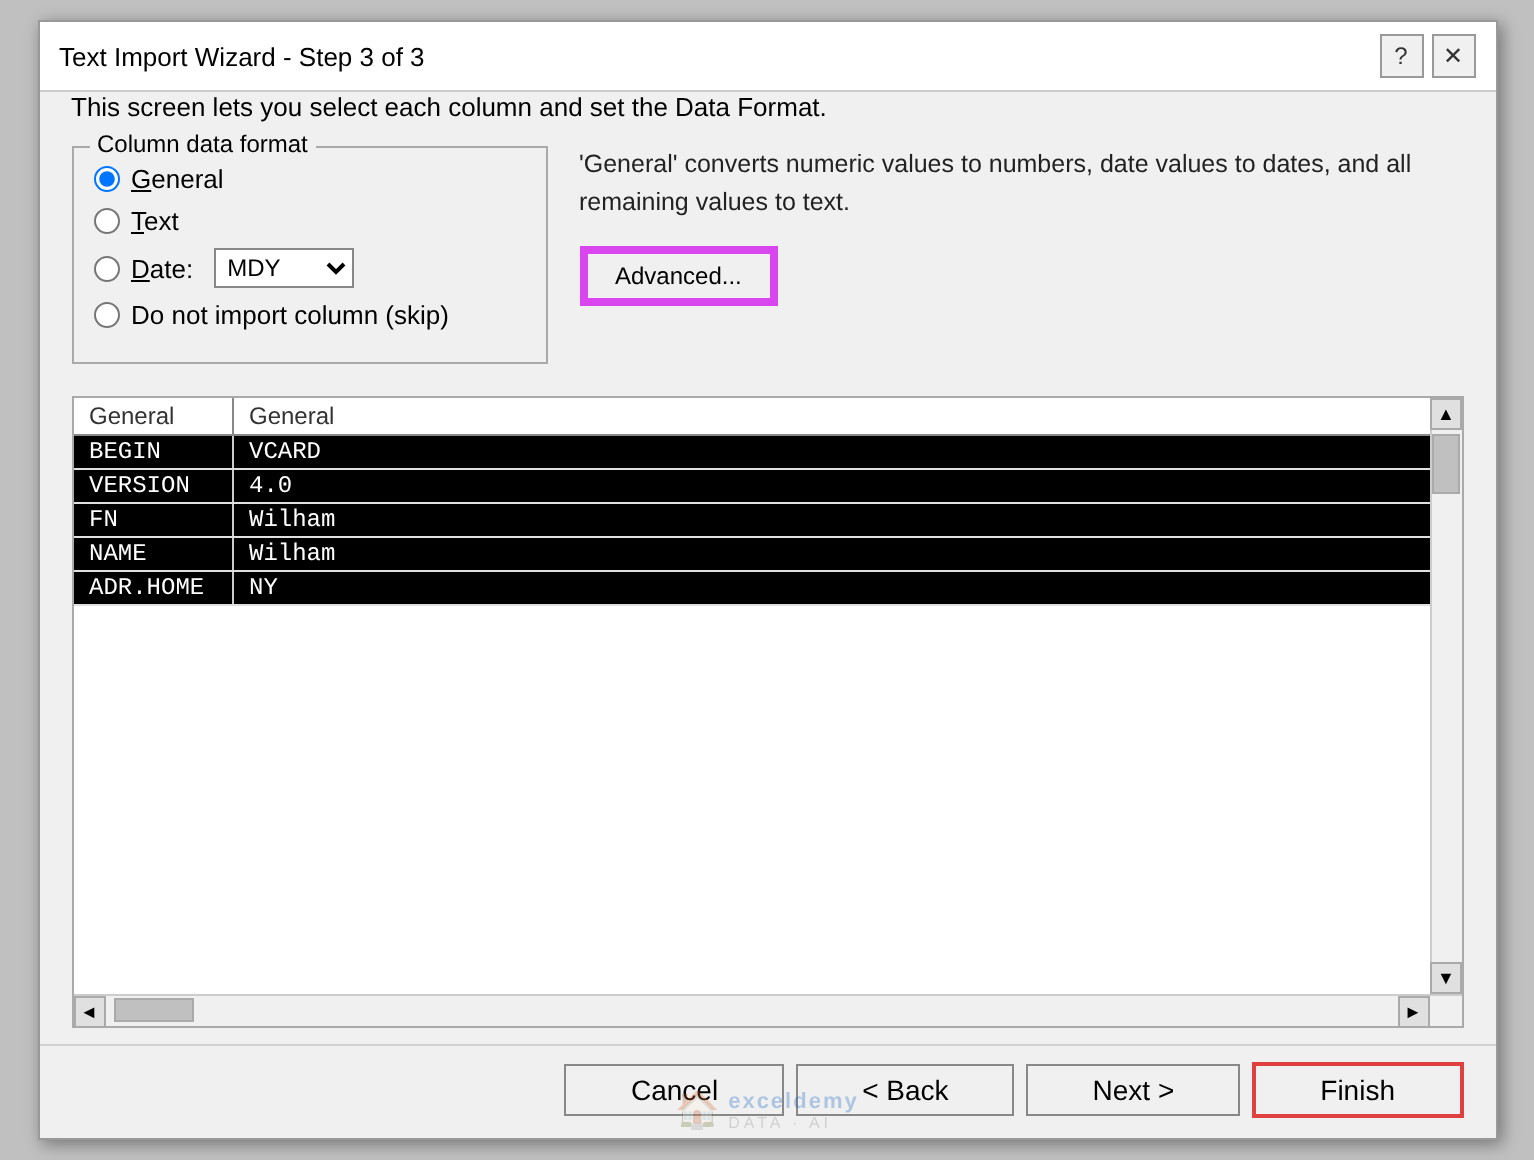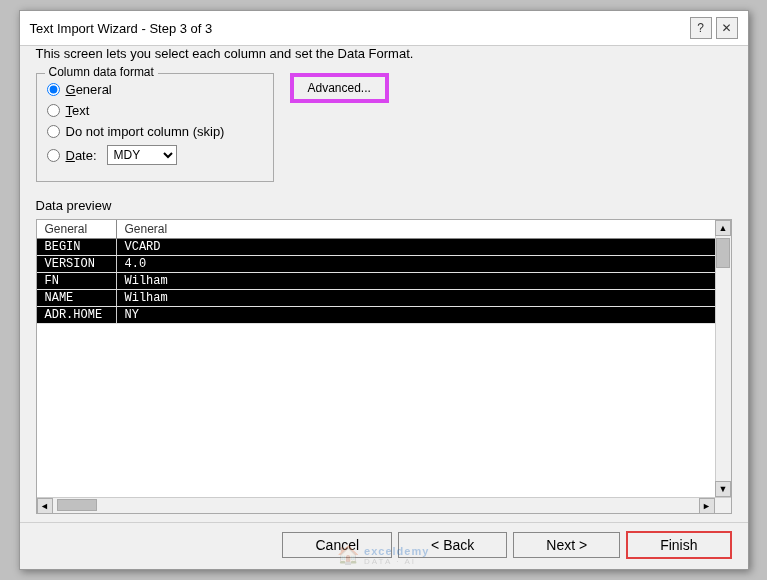--- a/index.html
+++ b/index.html
@@ -289,43 +289,43 @@
         <div class="group-box">
           <span class="group-box-title">Column data format</span>
 
           <div class="radio-row">
             <input type="radio" name="colformat" id="r_general" checked="" style="">
             <label for="r_general"><span class="underline">G</span>eneral</label>
           </div>
           <div class="radio-row">
             <input type="radio" name="colformat" id="r_text" style="">
             <label for="r_text"><span class="underline">T</span>ext</label>
-          </div>
-          <div class="radio-row">
-            <input type="radio" name="colformat" id="r_skip" style="">
-            <label for="r_skip">Do not import column (skip)</label>
           </div>
           <div class="radio-row date-row">
             <input type="radio" name="colformat" id="r_date" style="">
             <label for="r_date"><span class="underline">D</span>ate:</label>
             <select class="date-select">
               <option>MDY</option>
               <option>DMY</option>
               <option>YMD</option>
             </select>
           </div>
+          <div class="radio-row">
+            <input type="radio" name="colformat" id="r_skip" style="">
+            <label for="r_skip">Do not import column (skip)</label>
+          </div>
         </div>
       </div>
 
       <div class="right-panel">
+        <p class="description-right">'General' converts numeric values to numbers, date values to dates, and all remaining values to text.</p>
         <button class="advanced-btn">Advanced...</button>
       </div>
     </div>
 
-    <div class="data-preview-label">Data preview</div>
 
     <div class="preview-wrapper">
       <div class="preview-container">
         <div class="preview-scroll-area">
           <div class="preview-table-area">
 
             <div class="preview-header">
               <div class="preview-col-header">General</div>
               <div class="preview-col-header">General</div>
             </div>

